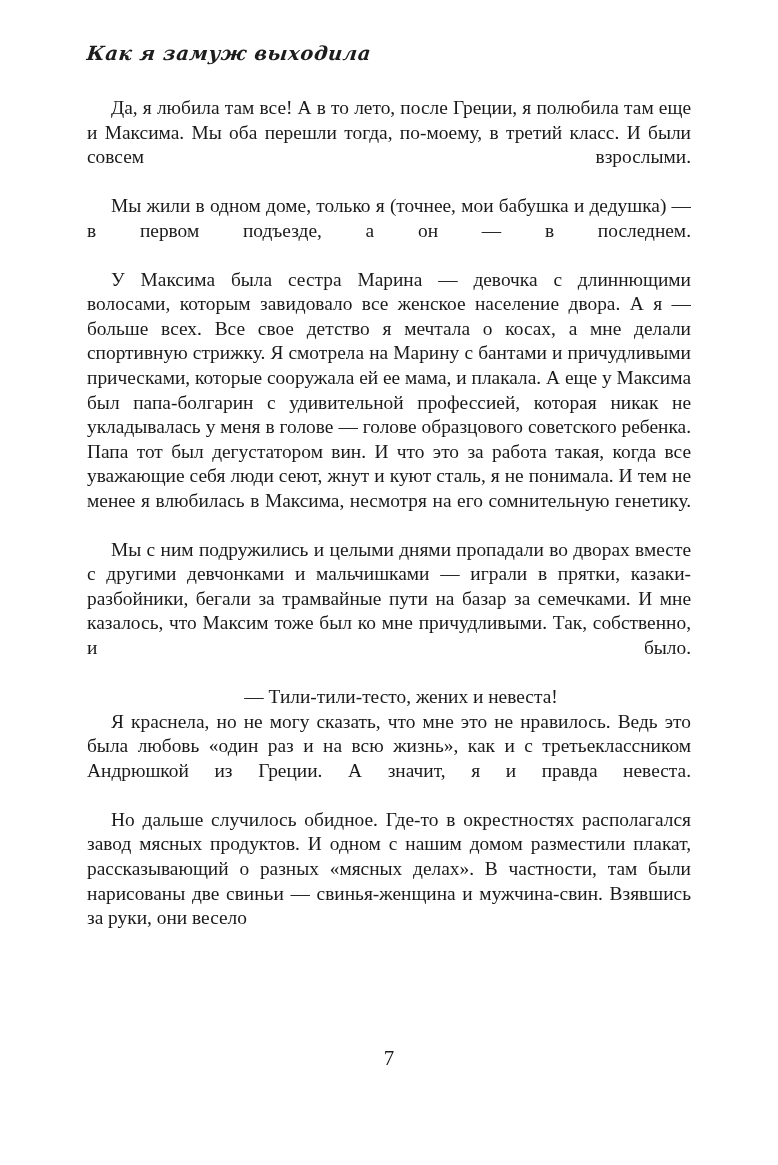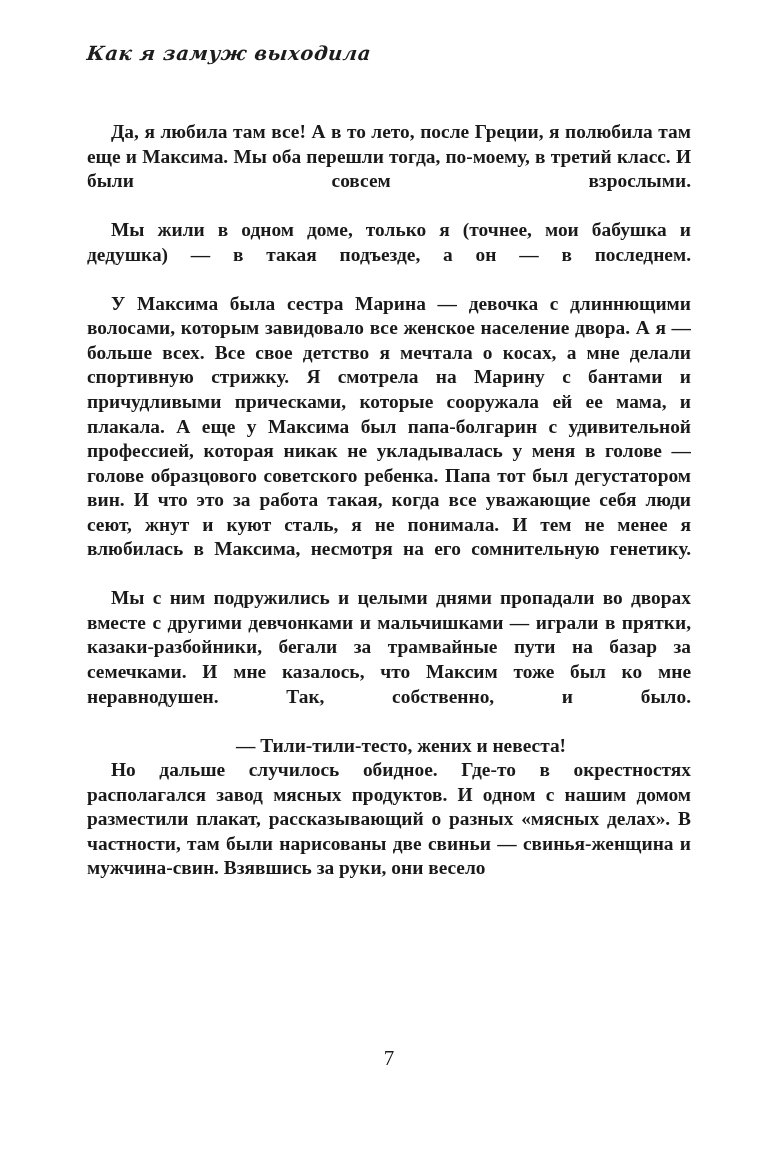--- a/index.html
+++ b/index.html
@@ -31,23 +31,22 @@
     letter-spacing: 0.6px;
     color: #1d1d1d;
     white-space: nowrap;
     transform: skewX(-6deg);
   }
 
   
   .text-block {
     position: absolute;
     left: 87px;
-    top: 120px;
+    top: 96px;
     width: 604px;
-    font-weight: bold;
   }
 
   .para {
     margin: 0;
     text-align: justify;
     text-justify: inter-word;
     text-indent: 24px;
     font-size: 19.4px;
     line-height: 24.55px;
     color: #1a1a1a;
@@ -82,22 +81,23 @@
 </style>
 </head>
 <body>
 
 <div class="page">
 
   <div class="running-head">Как я замуж выходила</div>
 
   <div class="text-block">
     <p class="para">Да, я любила там все! А в то лето, после Греции, я полюбила там еще и Максима. Мы оба перешли тогда, по-моему, в третий класс. И были совсем взрослыми.</p>
-    <p class="para">Мы жили в одном доме, только я (точнее, мои бабушка и дедушка) — в такая подъезде, а он — в последнем.</p>
+    <p class="para">Мы жили в одном доме, только я (точнее, мои бабушка и дедушка) — в первом подъезде, а он — в последнем.</p>
     <p class="para">У Максима была сестра Марина — девочка с длиннющими волосами, которым завидовало все женское население двора. А я — больше всех. Все свое детство я мечтала о косах, а мне делали спортивную стрижку. Я смотрела на Марину с бантами и причудливыми прическами, которые сооружала ей ее мама, и плакала. А еще у Максима был папа-болгарин с удивительной профессией, которая никак не укладывалась у меня в голове — голове образцового советского ребенка. Папа тот был дегустатором вин. И что это за работа такая, когда все уважающие себя люди сеют, жнут и куют сталь, я не понимала. И тем не менее я влюбилась в Максима, несмотря на его сомнительную генетику.</p>
-    <p class="para">Мы с ним подружились и целыми днями пропадали во дворах вместе с другими девчонками и мальчишками — играли в прятки, казаки-разбойники, бегали за трамвайные пути на базар за семечками. И мне казалось, что Максим тоже был ко мне неравнодушен. Так, собственно, и было.</p>
+    <p class="para">Мы с ним подружились и целыми днями пропадали во дворах вместе с другими девчонками и мальчишками — играли в прятки, казаки-разбойники, бегали за трамвайные пути на базар за семечками. И мне казалось, что Максим тоже был ко мне причудливыми. Так, собственно, и было.</p>
     <p class="para dialogue no-stretch">— Тили-тили-тесто, жених и невеста!</p>
+    <p class="para">Я краснела, но не могу сказать, что мне это не нравилось. Ведь это была любовь «один раз и на всю жизнь», как и с третьеклассником Андрюшкой из Греции. А значит, я и правда невеста.</p>
     <p class="para no-stretch">Но дальше случилось обидное. Где-то в окрестностях располагался завод мясных продуктов. И одном с нашим домом разместили плакат, рассказывающий о разных «мясных делах». В частности, там были нарисованы две свиньи — свинья-женщина и мужчина-свин. Взявшись за руки, они весело</p>
   </div>
 
   <div class="folio">7</div>
 
 </div>
 
 </body></html>

